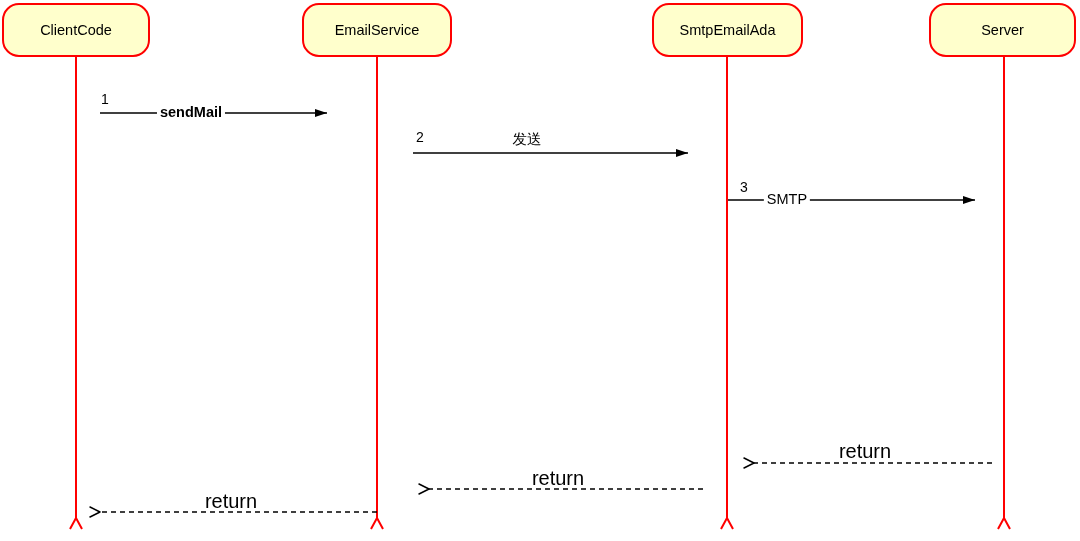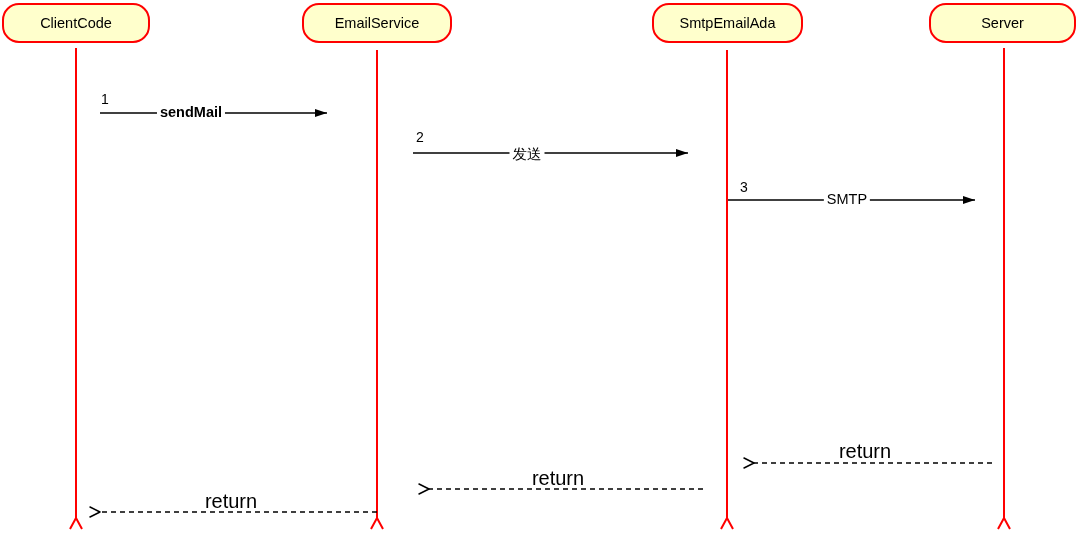--- a/index.html
+++ b/index.html
@@ -10,21 +10,21 @@
     --text:#000000;
     --background:#FFFFFF;
   }
   *{box-sizing:border-box;}
   body{margin:0;background:var(--background);font-family:"Liberation Sans","DejaVu Sans",sans-serif;}
   .canvas{
     position:relative;width:1080px;height:541px;background:var(--background);overflow:hidden;
   }
   .arrow-layer{position:absolute;left:0;top:0;width:1080px;height:541px;}
   .actor-box{
-    position:absolute;top:3px;height:40px;
+    position:absolute;top:3px;height:54px;
     background:var(--actor-fill);
     border:2px solid var(--actor-border);
     border-radius:17px;
     display:flex;align-items:center;justify-content:center;
     color:var(--text);font-size:14.5px;
   }
   .actor-box .actor-label{white-space:nowrap;}
   .lifeline{stroke:var(--lifeline);stroke-width:2;fill:none;}
   .msg-line{stroke:var(--message);stroke-width:1.5;fill:none;}
   .ret-line{stroke:var(--message);stroke-width:1.4;fill:none;stroke-dasharray:5 4;}
@@ -87,20 +87,20 @@
   </div>
   <div class="actor-box" style="left:929px;width:147px;">
     <span class="actor-label">Server</span>
   </div>
 
   <span class="seq-num" style="left:101px;top:92px;">1</span>
   <span class="seq-num" style="left:416px;top:130px;">2</span>
   <span class="seq-num" style="left:740px;top:180px;">3</span>
 
   <span class="msg-label" style="left:191px;top:113px;font-weight:bold;">sendMail</span>
-  <span class="msg-label" style="left:527px;top:156px;font-family:Liberation Mono, monospace;">发送</span>
-  <span class="msg-label" style="left:847px;top:200px;">SMTP</span>
+  <span class="msg-label" style="left:527px;top:140px;">发送</span>
+  <span class="msg-label" style="left:787px;top:200px;">SMTP</span>
 
   <span class="ret-label" style="left:865px;top:451px;">return</span>
   <span class="ret-label" style="left:558px;top:478px;">return</span>
   <span class="ret-label" style="left:231px;top:501px;">return</span>
 
 </div>
 
 </body></html>

